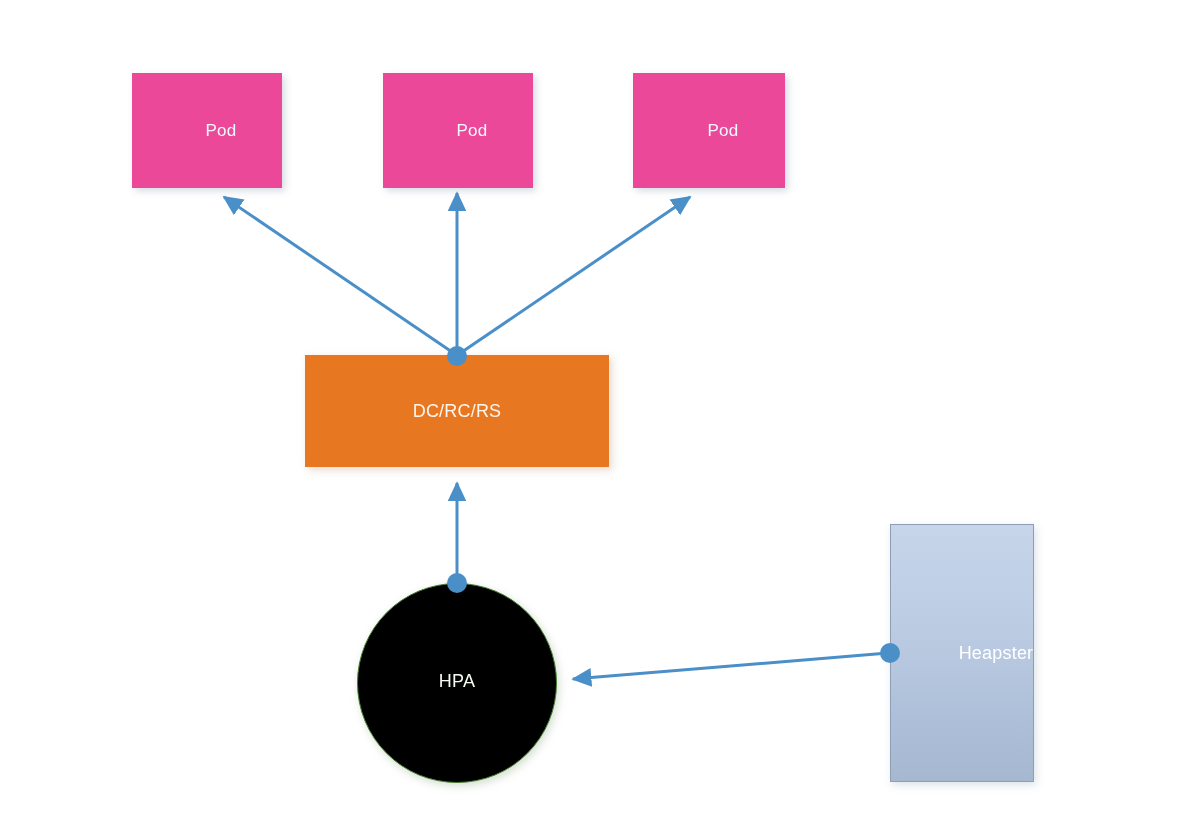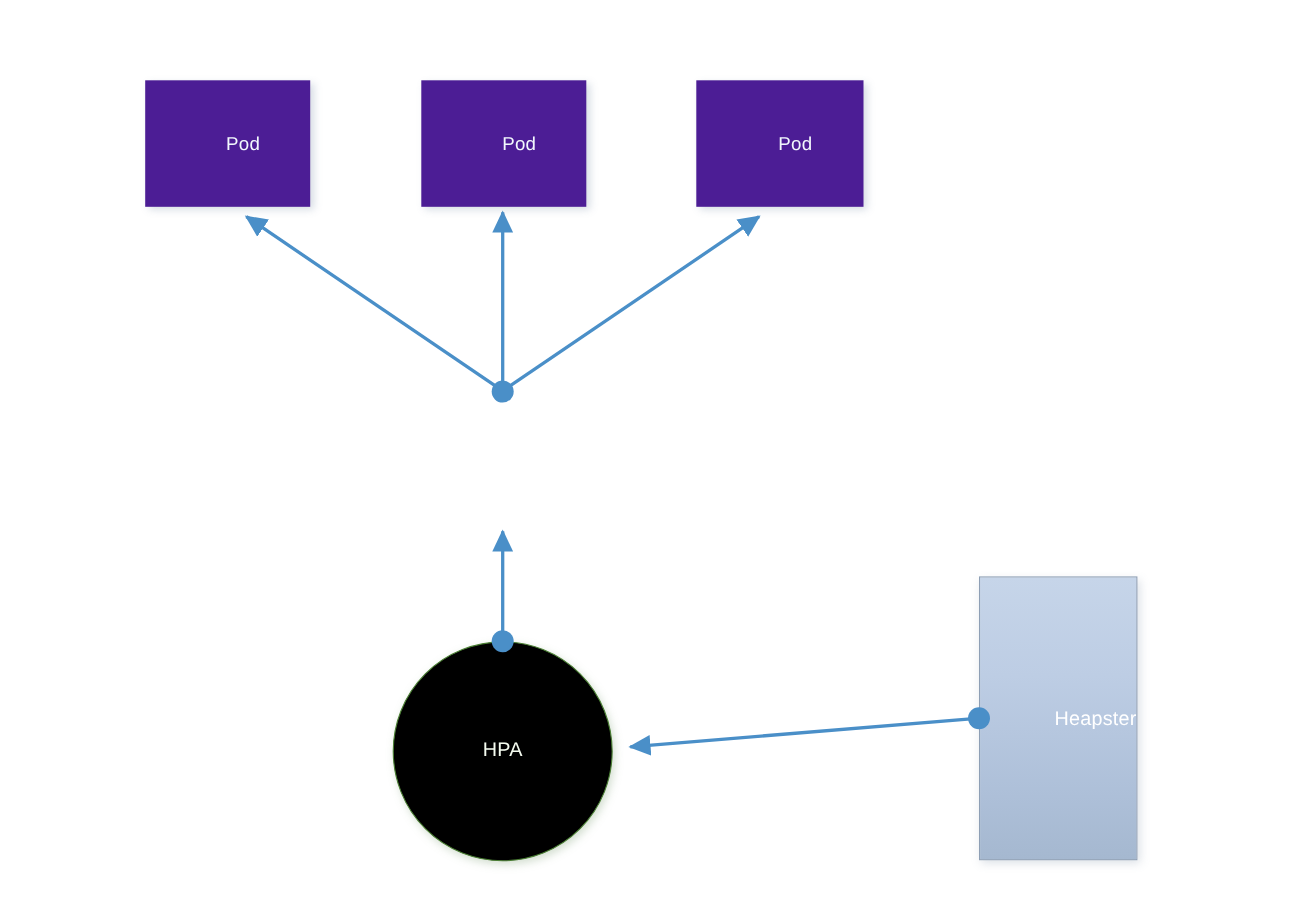--- a/index.html
+++ b/index.html
@@ -27,21 +27,21 @@
   .node {
     position: absolute;
     box-sizing: border-box;
     display: flex;
     align-items: center;
     justify-content: center;
     color: #ffffff;
     letter-spacing: 0.2px;
   }
   .pod {
-    background: #4c1d95;
+    background: #ec4899;
     font-size: 17px;
     box-shadow: 3px 3px 7px rgba(120,140,165,0.30);
     padding-left: 28px;
   }
   .pod .label { color: #f2f8fd; }
 
   .dcrcrs {
     background: #e87722;
     font-size: 18px;
     box-shadow: 3px 3px 8px rgba(190,150,120,0.35);
@@ -104,20 +104,23 @@
   </div>
 
   <div class="node pod" style="left:383px; top:73px; width:150px; height:115px;">
     <span class="label">Pod</span>
   </div>
 
   <div class="node pod" style="left:633px; top:73px; width:152px; height:115px;">
     <span class="label">Pod</span>
   </div>
 
+  <div class="node dcrcrs" style="left:305px; top:355px; width:304px; height:112px;">
+    <span class="label">DC/RC/RS</span>
+  </div>
 
   <div class="node hpa" style="left:357px; top:583px; width:200px; height:200px;">
     <span class="label">HPA</span>
   </div>
 
   <div class="node heapster" style="left:890px; top:524px; width:144px; height:258px;">
     <span class="label">Heapster</span>
   </div>
 
   <div class="conn-dot" style="left:447px; top:346px;"></div>

